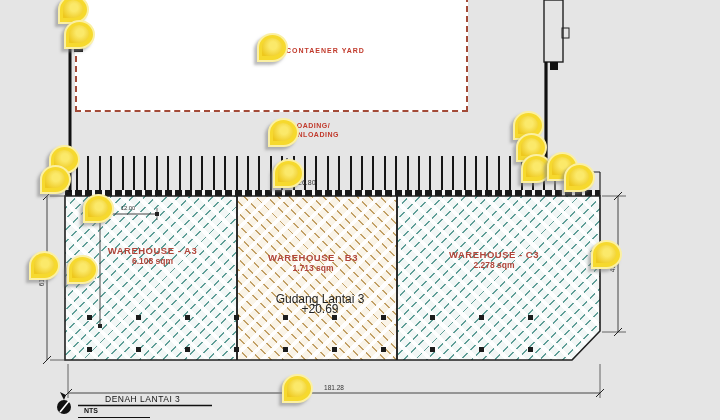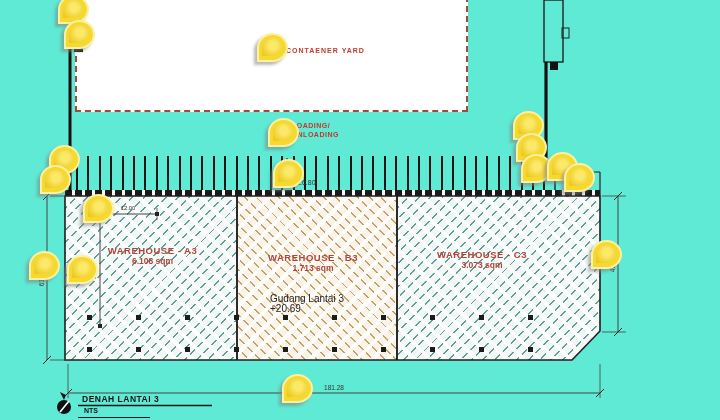--- a/index.html
+++ b/index.html
@@ -1,17 +1,17 @@
 <!DOCTYPE html>
 <html><head>
 <meta charset="utf-8">
 <style>
   html,body { margin:0; padding:0; background:#ffffff; }
   .canvas {
-    position:relative; width:720px; height:420px; background:#5eead4;
+    position:relative; width:720px; height:420px; background:#e5e5e5;
     overflow:hidden; font-family:"Liberation Sans", sans-serif;
   }
   
   .yard {
     position:absolute; left:75px; top:-14px; width:389px; height:124px;
     border:2px dashed #a34b38; border-top:none; background:#ffffff; z-index:1;
   }
   
   .dock-ticks {
     position:absolute; left:76px; top:156px; width:479px; height:34px; z-index:2;
@@ -47,22 +47,22 @@
   }
   
   .lbl { position:absolute; z-index:4; white-space:nowrap; }
   .red { color:#c13a2c; }
   .brick { color:#b0453a; }
   .yard-lbl { font-size:7px; font-weight:700; letter-spacing:1px; }
   .loading-lbl { font-size:7px; font-weight:700; letter-spacing:.5px; line-height:9px; }
   .wh-lbl { text-align:center; font-weight:700; }
   .wh-lbl .nm { font-size:9.5px; letter-spacing:.5px; }
   .wh-lbl .ar { font-size:8.5px; }
-  .note-lbl { text-align:left; color:#222; font-size:10px; line-height:10px; }
-  .title-lbl { font-size:8.5px; font-weight:700; color:#111; letter-spacing:.5px; }
+  .note-lbl { text-align:center; color:#222; font-size:12px; line-height:10px; }
+  .title-lbl { font-size:8.5px; font-weight:400; color:#111; letter-spacing:.5px;margin-left:23px; }
   .nts-lbl { font-size:7px; font-weight:700; color:#111; }
   svg.overlay { position:absolute; left:0; top:0; z-index:3; pointer-events:none; }
   svg text { font-family:"Liberation Sans", sans-serif; fill:#333; }
   
   .pin {
     position:absolute; width:27px; height:25px; z-index:6;
     background:#f6d92e; border:2px solid #fbf0a3;
     border-radius:50% 50% 50% 0;
     box-shadow:-3px 3px 3px rgba(130,130,130,.55);
   }
@@ -99,23 +99,23 @@
   </div>
 
   <div class="lbl brick wh-lbl" style="left:70px; top:245px; width:165px;">
     <div class="nm">WAREHOUSE - A3</div>
     <div class="ar">6.108 sqm</div>
   </div>
   <div class="lbl brick wh-lbl" style="left:232px; top:252px; width:162px;">
     <div class="nm">WAREHOUSE - B3</div>
     <div class="ar">1.713 sqm</div>
   </div>
-  <div class="lbl brick wh-lbl" style="left:396px; top:249px; width:172px;">
+  <div class="lbl brick wh-lbl" style="left:408px; top:249px; width:172px;">
     <div class="nm">WAREHOUSE - C3</div>
-    <div class="ar">3.073 sqm</div>
+    <div class="ar">2.278 sqm</div>
   </div>
 
   <div class="lbl note-lbl" style="left:270px; top:294px; width:100px;">
     <div>Gudang Lantai 3</div>
     <div>+20.69</div>
   </div>
 
   <div class="lbl title-lbl" style="left:82px; top:394px;">DENAH LANTAI 3</div>
   <div class="lbl nts-lbl" style="left:84px; top:407px;">NTS</div>
 

